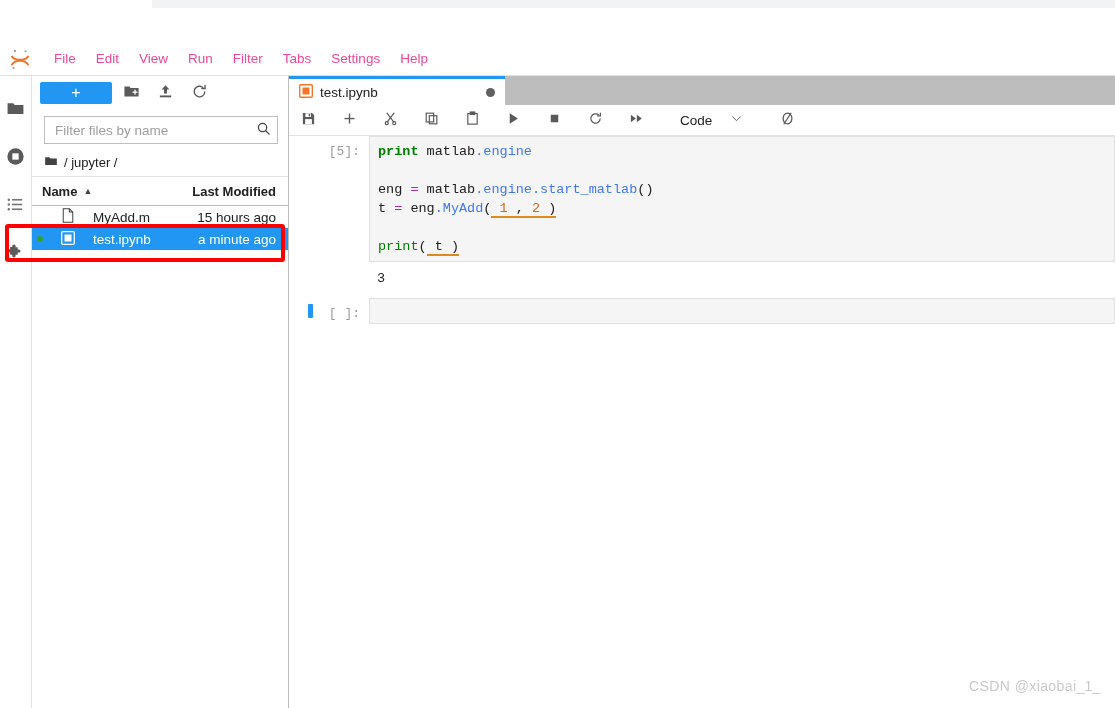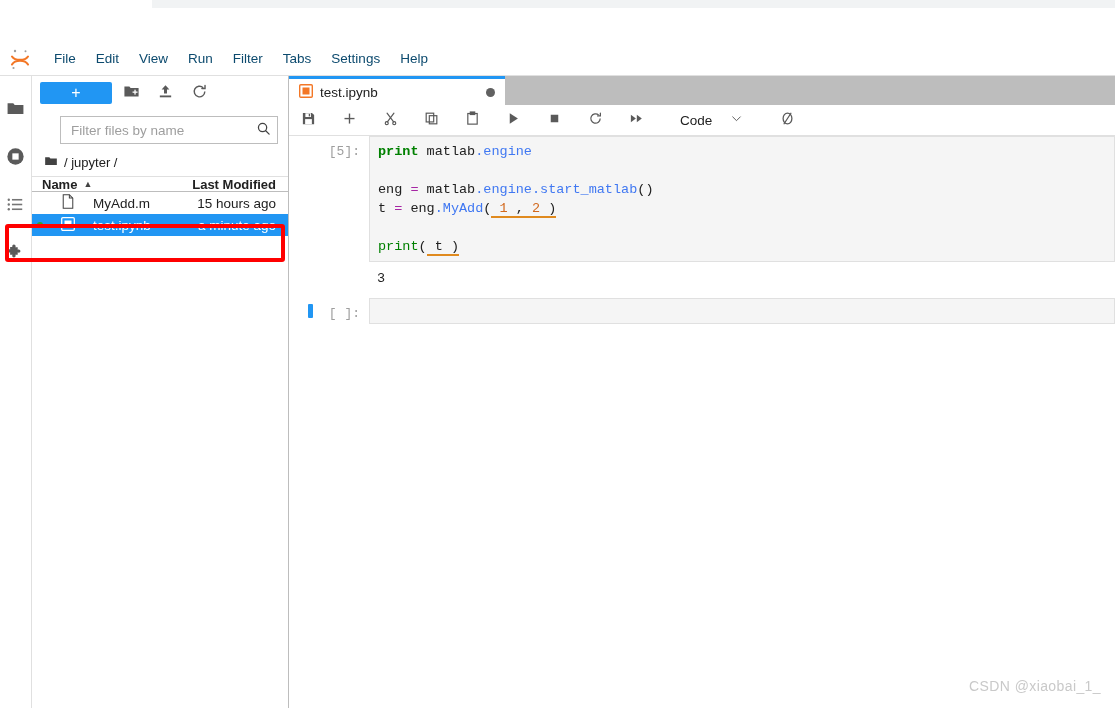--- a/index.html
+++ b/index.html
@@ -34,21 +34,21 @@
   
   .menubar {
     position: absolute; left: 0; top: 43px; width: 1115px; height: 33px;
     background: #ffffff;
     border-bottom: 1px solid #e0e0e0;
     display: flex; align-items: center;
   }
   .jp-logo { margin-left: 6px; width: 28px; height: 28px; display: flex; align-items: center; justify-content: center; }
   .menu-items { display: flex; align-items: center; margin-left: 10px; }
   .menu-item {
-    font-size: 13.5px; color: #0c4a6e; padding: 5px 10px; cursor: default;
+    font-size: 13.5px; color: #ec4899; padding: 5px 10px; cursor: default;
     white-space: nowrap; line-height: 1;
   }
 
   
   .activitybar {
     position: absolute; left: 0; top: 76px; width: 32px; height: 632px;
     background: #ffffff; border-right: 1px solid #e0e0e0;
     display: flex; flex-direction: column; align-items: center;
     padding-top: 10px;
   }
@@ -71,37 +71,37 @@
   .fb-new {
     width: 72px; height: 22px; background: #2196f3; border: none; border-radius: 2px;
     color: #fff; font-size: 16px; line-height: 1; cursor: pointer;
     display: flex; align-items: center; justify-content: center;
   }
   .fb-tool-btn {
     width: 30px; height: 24px; display: flex; align-items: center; justify-content: center;
     cursor: pointer; background: none; border: none;
   }
   .fb-filter-wrap {
-    margin: 6px 10px 0 28px; height: 28px;
+    margin: 6px 10px 0 12px; height: 28px;
     border: 1px solid #bdbdbd; background: #fff;
     display: flex; align-items: center; padding: 0 6px 0 8px;
     flex-shrink: 0;
   }
   .fb-filter-wrap input {
     flex: 1; border: none; outline: none; font-size: 13.5px;
     color: #212121; font-family: "Liberation Sans", sans-serif; background: transparent;
   }
   .fb-filter-wrap input::placeholder { color: #9e9e9e; }
   .fb-breadcrumb {
     height: 28px; display: flex; align-items: center; gap: 6px;
     padding: 0 12px; margin-top: 4px; font-size: 13px; color: #212121;
     flex-shrink: 0;
   }
   .fb-header {
-    display: flex; align-items: center; height: 16px;
+    display: flex; align-items: center; height: 30px;
     border-top: 1px solid #e0e0e0; border-bottom: 1px solid #bdbdbd;
     font-size: 13px; color: #212121; font-weight: bold; flex-shrink: 0;
   }
   .fb-col-name { flex: 1; padding-left: 10px; display: flex; align-items: center; gap: 6px; cursor: pointer; }
   .fb-col-mod  { width: 118px; text-align: right; padding-right: 12px; cursor: pointer; }
   .fb-list { flex: 1; overflow: hidden; }
   .fb-row {
     display: flex; align-items: center; height: 22px; font-size: 13.5px;
     color: #212121; cursor: pointer; position: relative;
   }

